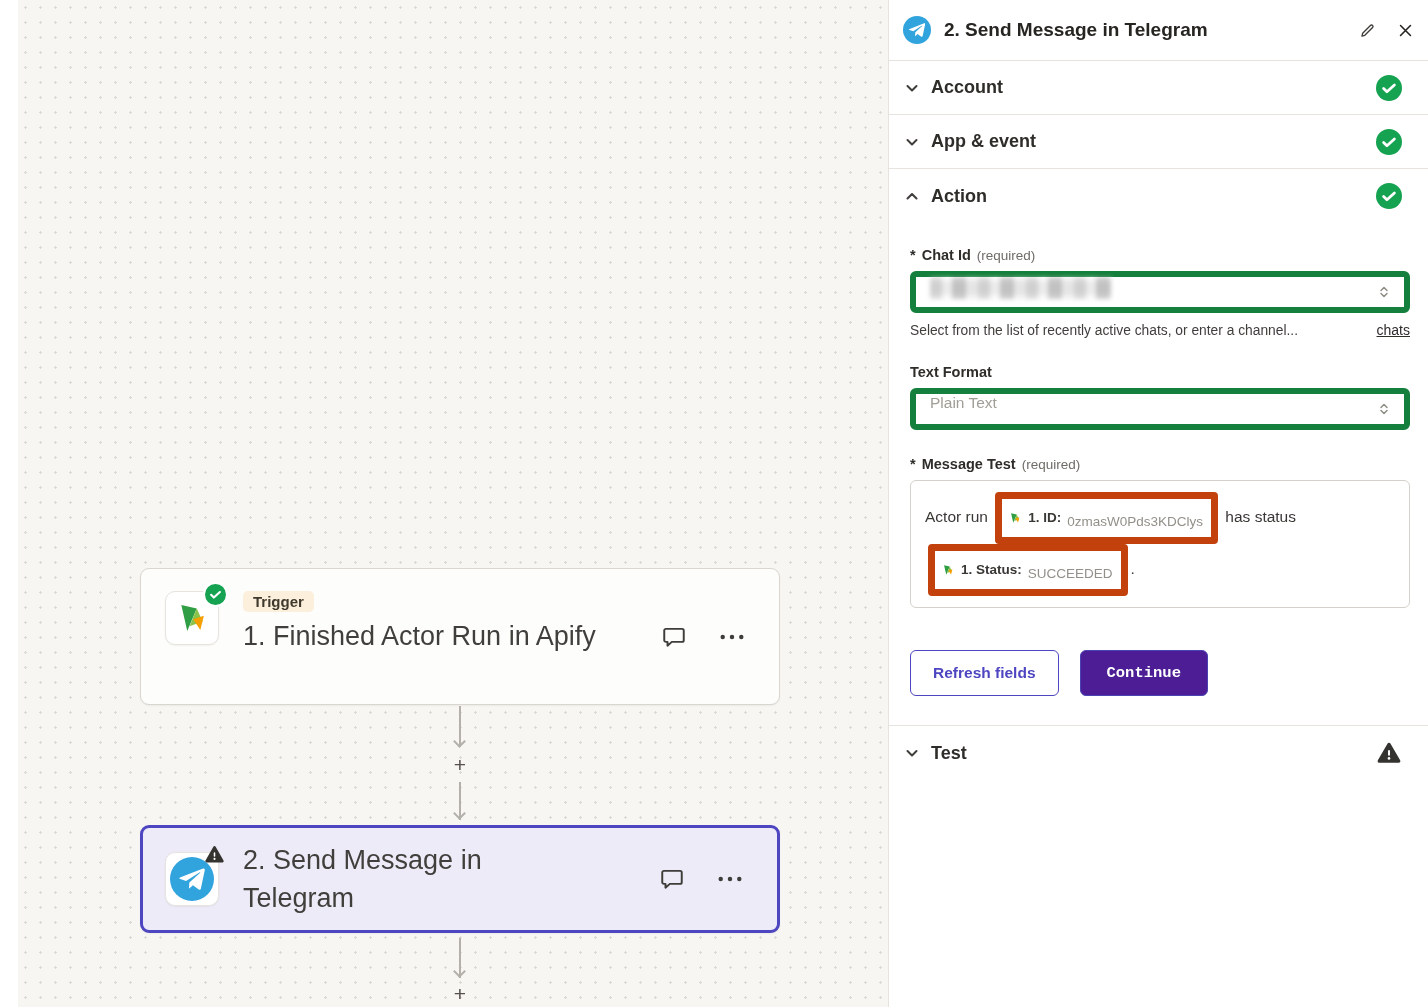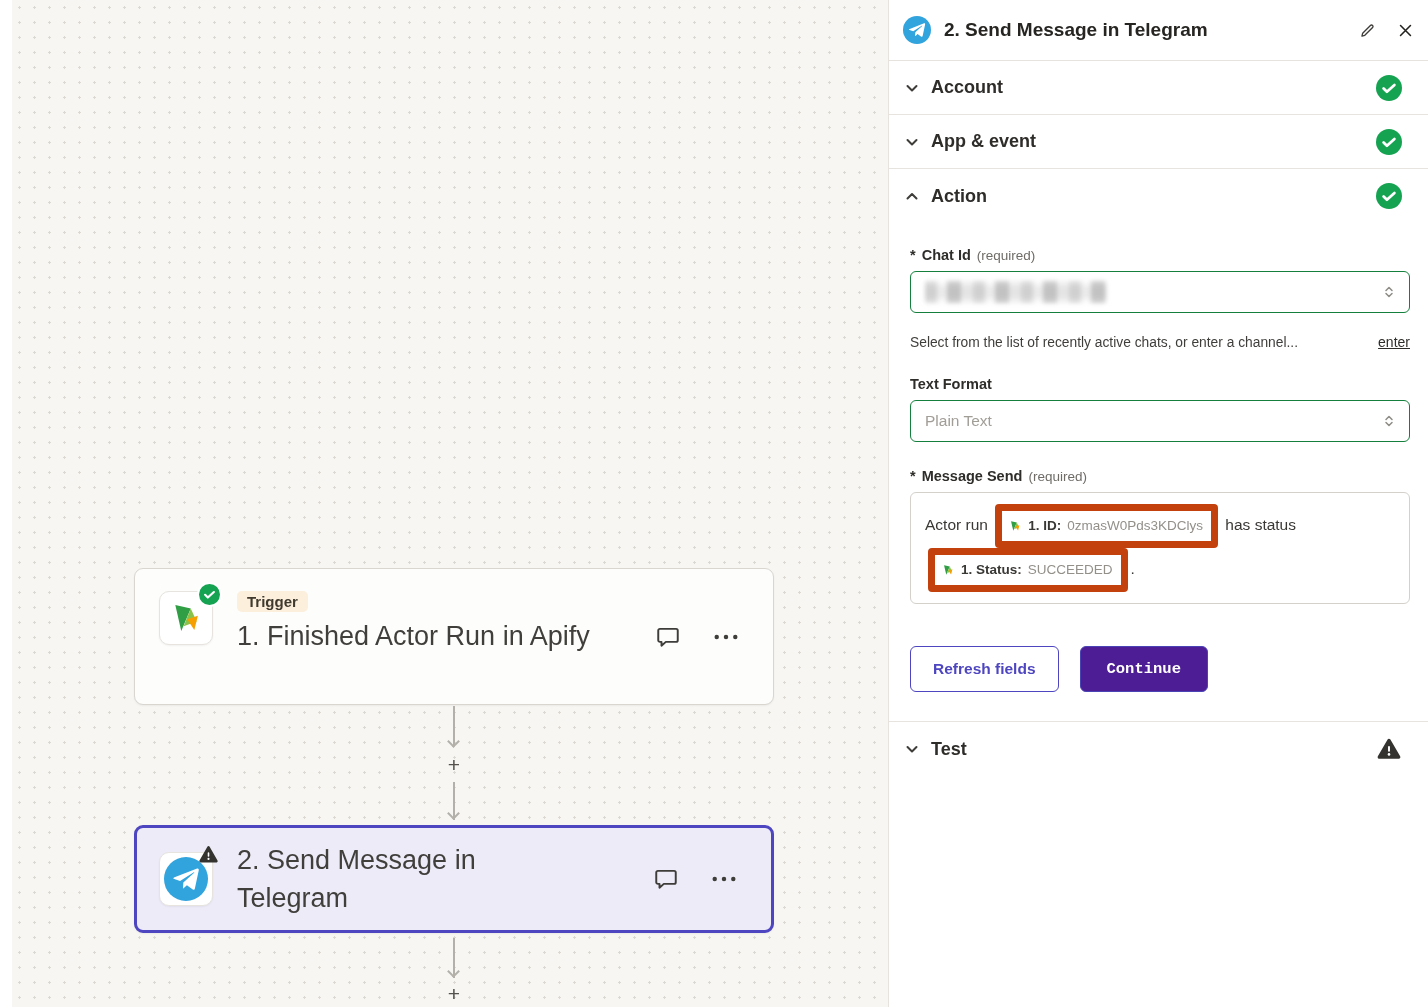--- a/index.html
+++ b/index.html
@@ -1,21 +1,21 @@
 <!DOCTYPE html>
 <html><head>
 <meta charset="utf-8">
 <style>
   * { box-sizing: border-box; margin: 0; padding: 0; }
   html, body { width: 1428px; height: 1007px; overflow: hidden; font-family: "Liberation Sans", sans-serif; background: #fff; }
   .app { position: relative; width: 1428px; height: 1007px; }
 
   
   .canvas {
-    position: absolute; left: 12px; top: 0; width: 888px; height: 1007px;
+    position: absolute; left: 18px; top: 0; width: 888px; height: 1007px;
     background-color: #f7f6f3;
     background-image: radial-gradient(circle, #dcd9d3 1px, transparent 1.3px);
     background-size: 15px 15px;
   }
   .step-card {
     position: absolute; left: 122px; width: 640px;
     background: #fdfdfc; border: 1px solid #d9d6d0; border-radius: 9px;
     display: flex; padding: 0 24px; box-shadow: 0 1px 2px rgba(0,0,0,0.05);
   }
   .step-card.trigger { top: 568px; height: 137px; align-items: flex-start; padding-top: 22px; }
@@ -75,48 +75,48 @@
   .chev { width: 16px; height: 16px; margin-right: 11px; flex: 0 0 16px; }
   .section-label { font-size: 18px; font-weight: bold; color: #2f2d2a; }
   .status-check { margin-left: auto; width: 26px; height: 26px; }
   .status-warn { margin-left: auto; width: 26px; height: 26px; }
 
   .action-form { padding: 24px 18px 0 21px; }
   .field-label-row { display: flex; align-items: baseline; gap: 6px; }
   .req-star, .field-label { font-weight: bold; font-size: 14.5px; color: #2f2d2a; }
   .req-note { font-size: 13.5px; color: #6f6c67; text-align: right; }
   .select-box {
-    margin-top: 8px; height: 42px; border: 1px solid #15803d; border-radius: 6px;
-    display: flex; align-items: center; padding: 0 14px; position: relative;
+    margin-top: 8px; height: 42px; border: 6px solid #15803d; border-radius: 6px;
+    display: flex; padding: 0 14px; position: relative;
     background: #fff; cursor: pointer;
   }
   .select-chev { position: absolute; right: 12px; top: 50%; transform: translateY(-50%); width: 16px; height: 16px; }
   .placeholder-text { color: #a19d97; font-size: 15.5px; }
   .redacted {
     width: 182px; height: 22px; filter: blur(2.3px); border-radius: 2px;
     background-image:
       repeating-linear-gradient(90deg, rgba(0,0,0,.14) 0 12px, rgba(0,0,0,.03) 12px 22px, rgba(0,0,0,.20) 22px 36px, rgba(0,0,0,.06) 36px 48px),
       linear-gradient(180deg, rgba(255,255,255,.5) 0 5px, rgba(0,0,0,.05) 5px 17px, rgba(255,255,255,.5) 17px 22px);
   }
-  .helper-row { display: flex; align-items: flex-end; margin-top: 21px; }
+  .helper-row { display: flex; align-items: flex-end; margin-top: 9px; }
   .helper-text { font-size: 13.8px; color: #403e3b; flex: 1; }
   .more-link { font-size: 14px; color: #2f2d2a; text-decoration: underline; margin-left: 16px; cursor: pointer; }
   .field-block { margin-top: 26px; }
   .message-box {
     margin-top: 8px; min-height: 90px; border: 1px solid #d4d1cb; border-radius: 6px;
     padding: 11px 14px; font-size: 15.5px; color: #3a3835; line-height: 28px; cursor: text;
   }
   .token-pill {
     display: inline-flex; align-items: center; gap: 6px;
     border: 7px solid #c2410c; border-radius: 4px; padding: 1px 8px 1px 6px;
     background: #fff; font-size: 13.5px; white-space: nowrap; vertical-align: middle;
     margin: 0 3px; cursor: pointer;
   }
   .pill-label { font-weight: bold; color: #3a3835; }
-  .pill-value { color: #93908a; }
+  .pill-value { color: #93908a; margin-top: 8px; }
   .pill-icon { width: 14px; height: 14px; display: block; }
   .buttons-row { margin-top: 42px; display: flex; gap: 21px; }
   .btn-outline {
     padding: 13px 22px; border: 1px solid #4e46c0; border-radius: 6px;
     color: #4e46c0; font-weight: bold; font-size: 15.5px; background: #fff;
     font-family: "Liberation Sans", sans-serif; cursor: pointer;
   }
   .btn-primary {
     padding: 13px 26px; background: #4c1d95; border: 1px solid #4a43b5; border-radius: 6px;
     color: #fff; font-weight: bold; font-size: 15.5px;
@@ -264,39 +264,39 @@
         <span class="req-note">(required)</span>
       </div>
       <div class="select-box">
         <div class="redacted"></div>
         <svg class="select-chev" viewBox="0 0 16 16">
           <path d="M5 6.5L8 3.5l3 3M5 9.5l3 3 3-3" fill="none" stroke="#8f8c86" stroke-width="1.5" stroke-linecap="round" stroke-linejoin="round"></path>
         </svg>
       </div>
       <div class="helper-row">
         <span class="helper-text">Select from the list of recently active chats, or enter a channel...</span>
-        <span class="more-link">enter</span>
+        <span class="more-link">chats</span>
       </div>
 
       <div class="field-block">
         <div class="field-label-row">
           <span class="field-label">Text Format</span>
         </div>
         <div class="select-box">
           <span class="placeholder-text">Plain Text</span>
           <svg class="select-chev" viewBox="0 0 16 16">
             <path d="M5 6.5L8 3.5l3 3M5 9.5l3 3 3-3" fill="none" stroke="#8f8c86" stroke-width="1.5" stroke-linecap="round" stroke-linejoin="round"></path>
           </svg>
         </div>
       </div>
 
       <div class="field-block">
         <div class="field-label-row">
           <span class="req-star">*</span>
-          <span class="field-label">Message Send</span>
+          <span class="field-label">Message Test</span>
           <span class="req-note">(required)</span>
         </div>
         <div class="message-box">
           <span>Actor run</span>
           <span class="token-pill">
             <svg class="pill-icon" viewBox="0 0 32 32">
               <polygon points="7,5 20,8 12,27" fill="#2f9e44"></polygon>
               <polygon points="20,8 25,19 14,23" fill="#8bc34a"></polygon>
               <polygon points="17,17 26,14 23,26" fill="#f59f00"></polygon>
             </svg>

